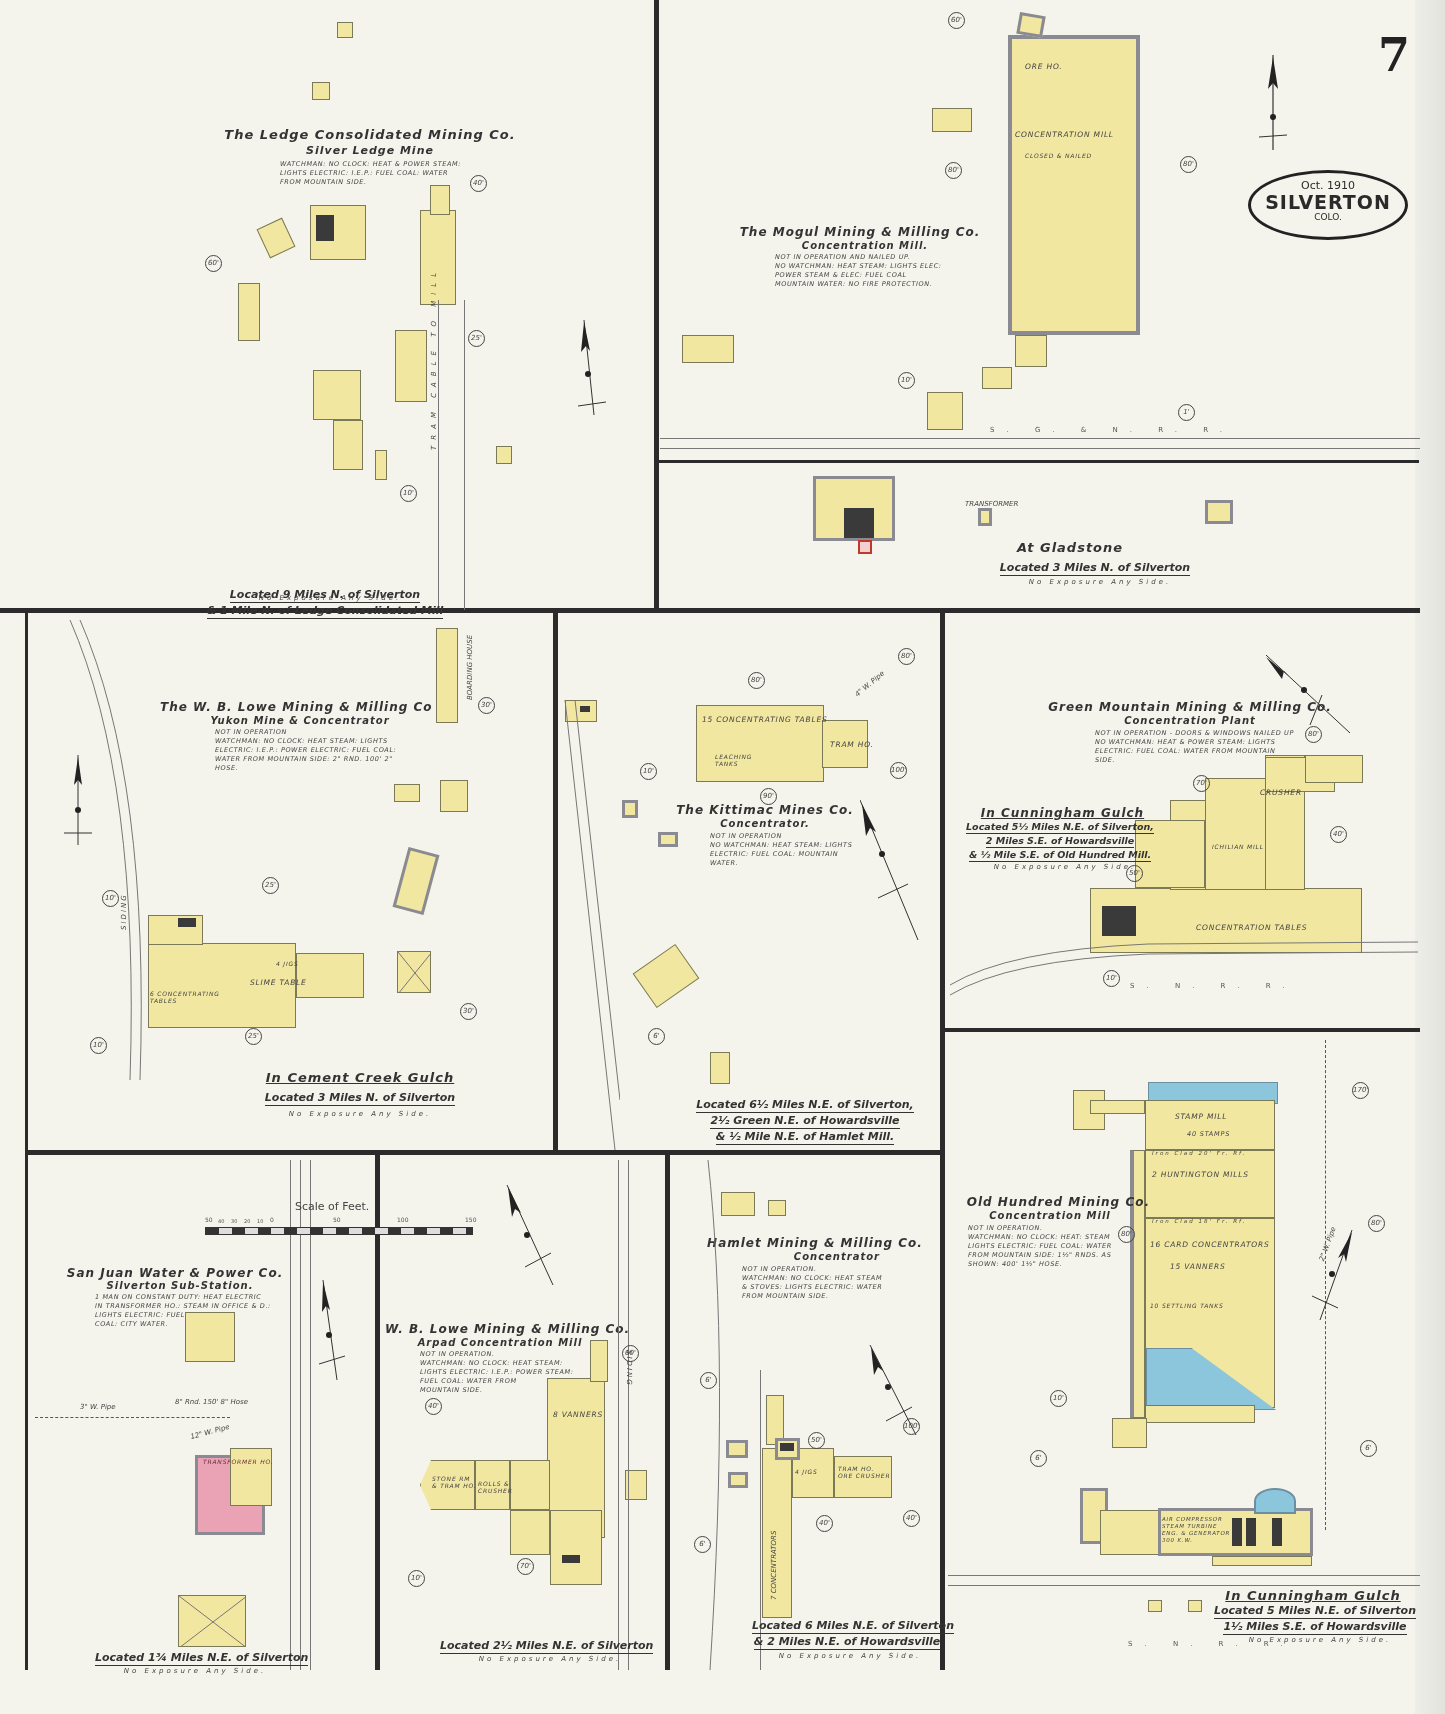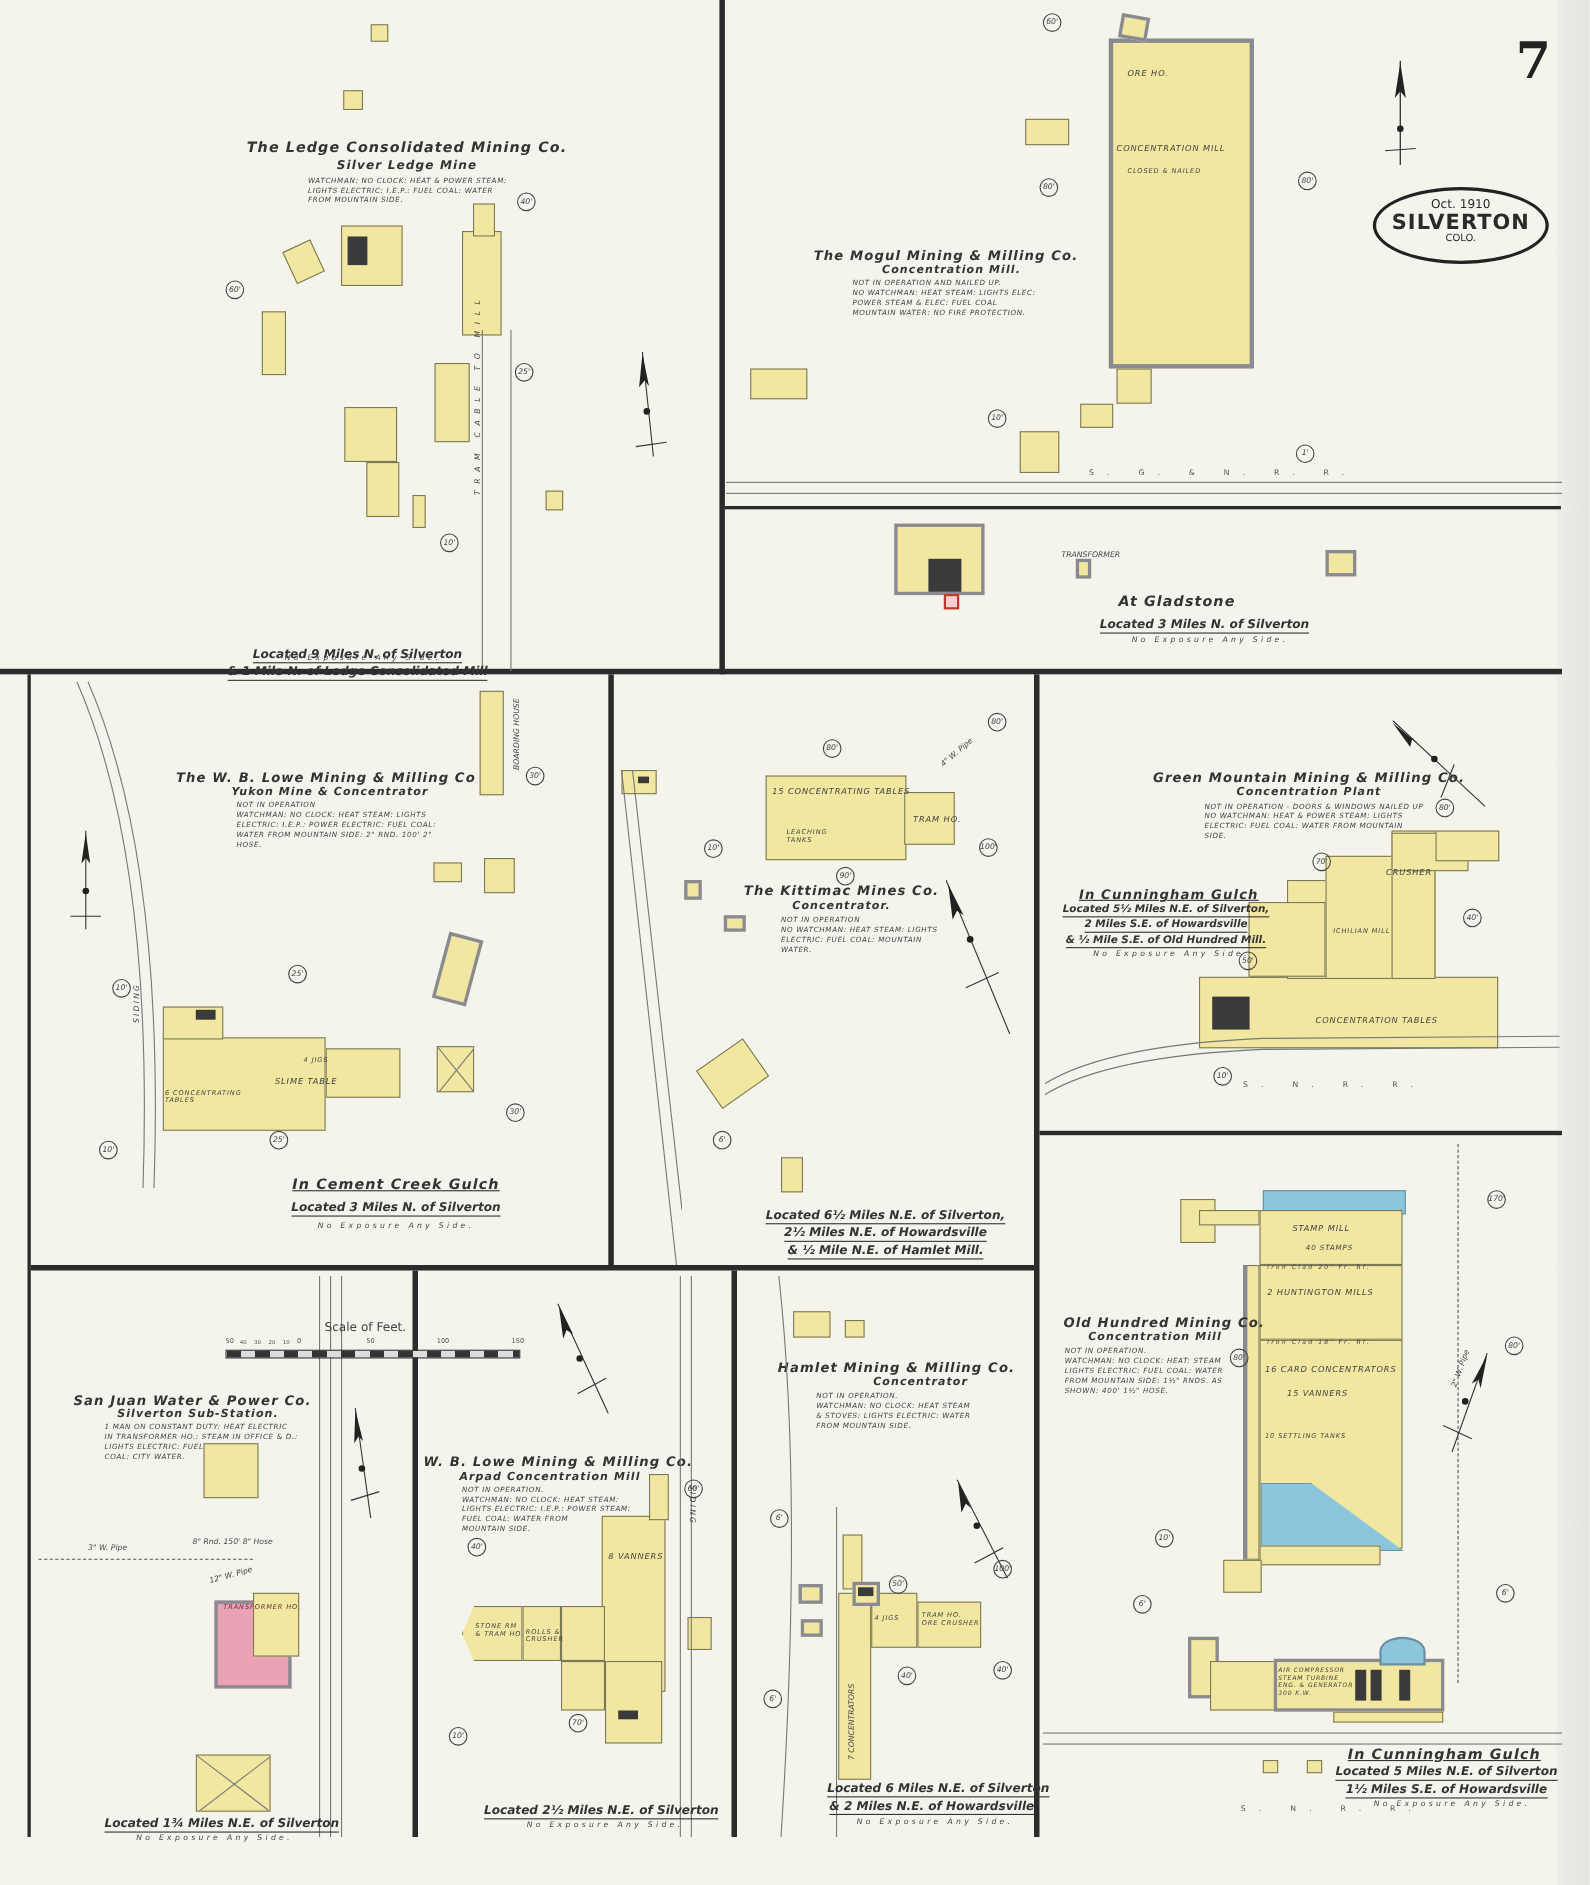--- a/index.html
+++ b/index.html
@@ -209,21 +209,21 @@
         <path d="M15,0 L60,400" stroke="#777" fill="none"></path>
       </svg>
     <div class="title" style="left:660px;top:803px;width:210px;font-size:12px;">The Kittimac Mines Co.</div>
     <div class="sub" style="left:700px;top:818px;width:130px;font-size:10px;">Concentrator.</div>
     <div class="note" style="left:710px;top:832px;">NOT IN OPERATION
 NO WATCHMAN: HEAT STEAM: LIGHTS
 ELECTRIC: FUEL COAL: MOUNTAIN
 WATER.</div>
     <div class="loc" style="left:680px;top:1097px;width:250px;">
       <span>Located 6½ Miles N.E. of Silverton,</span><br>
-      <span>2½ Miles N.E. of Howardsville</span><br>
+      <span>2½ Green N.E. of Howardsville</span><br>
       <span>&amp; ½ Mile N.E. of Hamlet Mill.</span>
     </div>
     <div style="position:absolute;left:860px;top:800px;width:60px;height:140px;">
       <svg width="60" height="140">
           <line x1="0" y1="0" x2="58" y2="140" stroke="#333"></line>
           <polygon points="2,4 6,36 10,28 16,32" fill="#222"></polygon>
           <circle cx="22" cy="54" r="3" fill="#222"></circle>
           <line x1="18" y1="98" x2="48" y2="84" stroke="#333"></line>
         </svg>
     </div>

